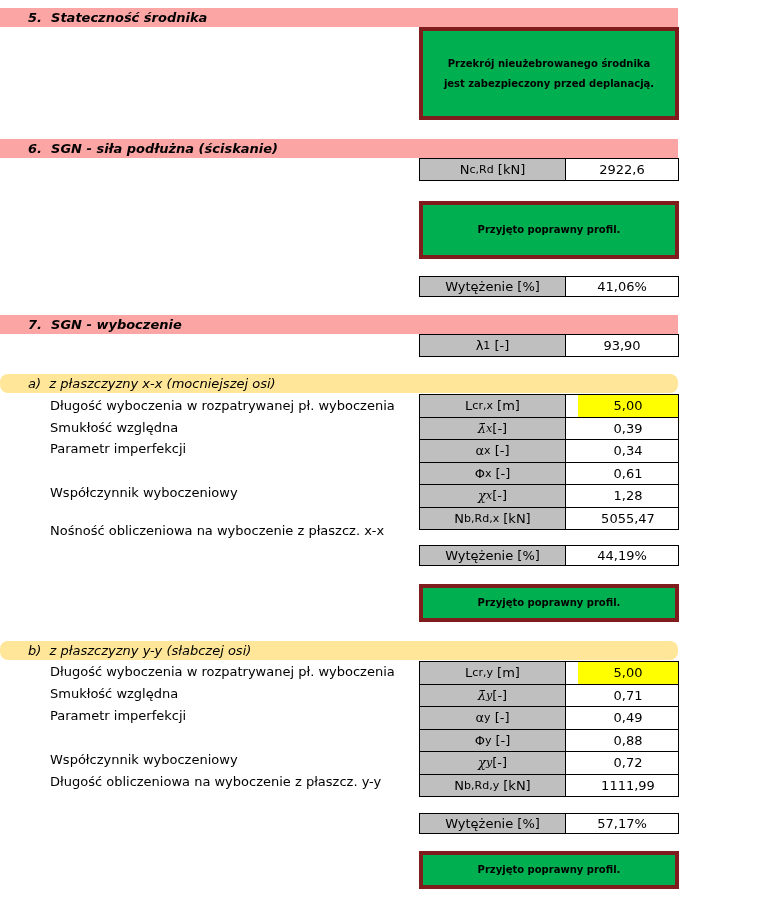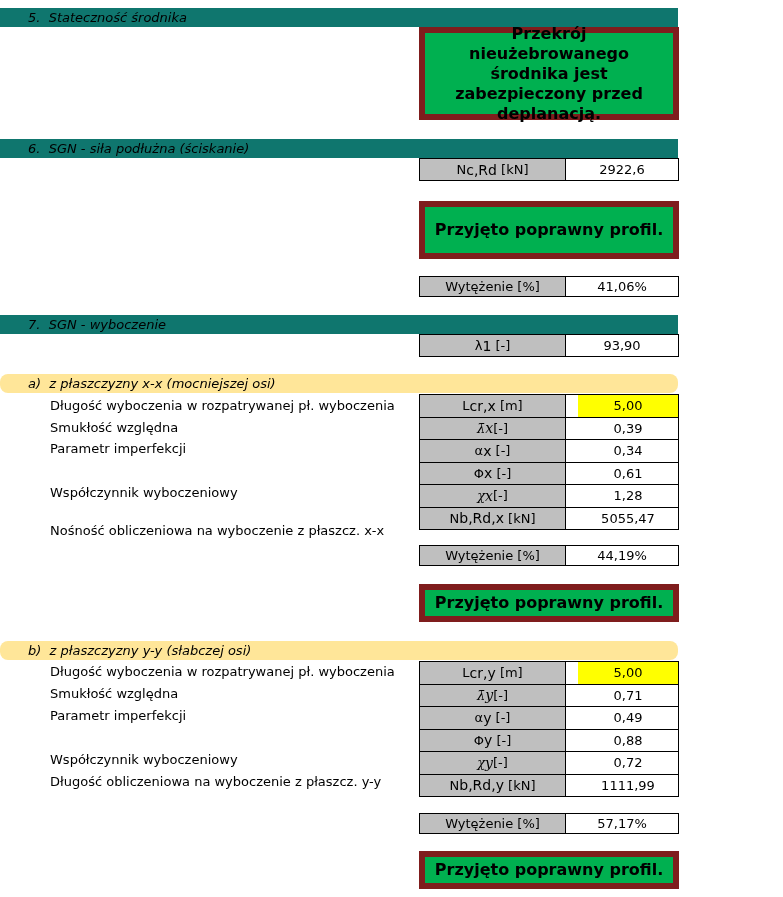--- a/index.html
+++ b/index.html
@@ -1,37 +1,37 @@
 <!DOCTYPE html>
 <html><head>
 <meta charset="utf-8">
 <style>
   html, body { margin:0; padding:0; background:#ffffff; }
   body { width:783px; height:897px; position:relative; overflow:hidden;
          font-family:"DejaVu Sans", sans-serif; color:#000; }
   .abs { position:absolute; box-sizing:border-box; }
   .band { left:0; width:678px; height:19px; font-style:italic; font-size:13px;
           line-height:19px; padding-left:28px; white-space:pre; }
-  .band.blue { background:#0f766e; }
+  .band.blue { background:#fca5a5;font-weight:bold; }
   .band.yellow { background:#ffe699;border-radius:8px; }
-  .green { background:#00b050; border:6px solid #7f1d1d; font-weight:bold; font-size:16px;
+  .green { background:#00b050; border:4px solid #7f1d1d; font-weight:bold; font-size:10px;
            display:flex; align-items:center; justify-content:center; text-align:center; line-height:20px; }
   .kv { left:419px; width:260px; height:23px; border:1px solid #000; display:flex; font-size:13px; }
   .kv .k { width:145px; background:#bfbfbf; border-right:1px solid #000; display:flex;
            align-items:center; justify-content:center; }
   .kv .v { flex:1; background:#fff; display:flex; align-items:center; justify-content:center; }
   .tbl { left:419px; width:260px; border:1px solid #000; font-size:13px; }
   .tbl .row { display:flex; height:21.5px; border-bottom:1px solid #000; }
   .tbl .row:last-child { border-bottom:none; }
   .tbl .k { width:145px; background:#bfbfbf; border-right:1px solid #000; display:flex;
             align-items:center; justify-content:center; }
   .tbl .v { flex:1; display:flex; align-items:center; justify-content:center; background:#fff;margin-left:12px; }
   .tbl .v.hl { background:#ffff00; }
   .lbl { left:50px; font-size:13px; line-height:20px; white-space:nowrap; }
-  sub { font-size:14px; vertical-align:-2px; }
+  sub { font-size:11px; vertical-align:-2px; }
   .mi { font-family:"DejaVu Serif", serif; font-style:italic; }
 </style>
 </head>
 <body>
 
 <div class="abs band blue" style="top:8px">5.  Stateczność środnika</div>
 <div class="abs green" style="top:27px;left:419px;width:260px;height:93px;padding:0 20px;">Przekrój nieużebrowanego środnika jest zabezpieczony przed deplanacją.</div>
 
 <div class="abs band blue" style="top:139px">6.  SGN - siła podłużna (ściskanie)</div>
 <div class="abs kv" style="top:158px">

